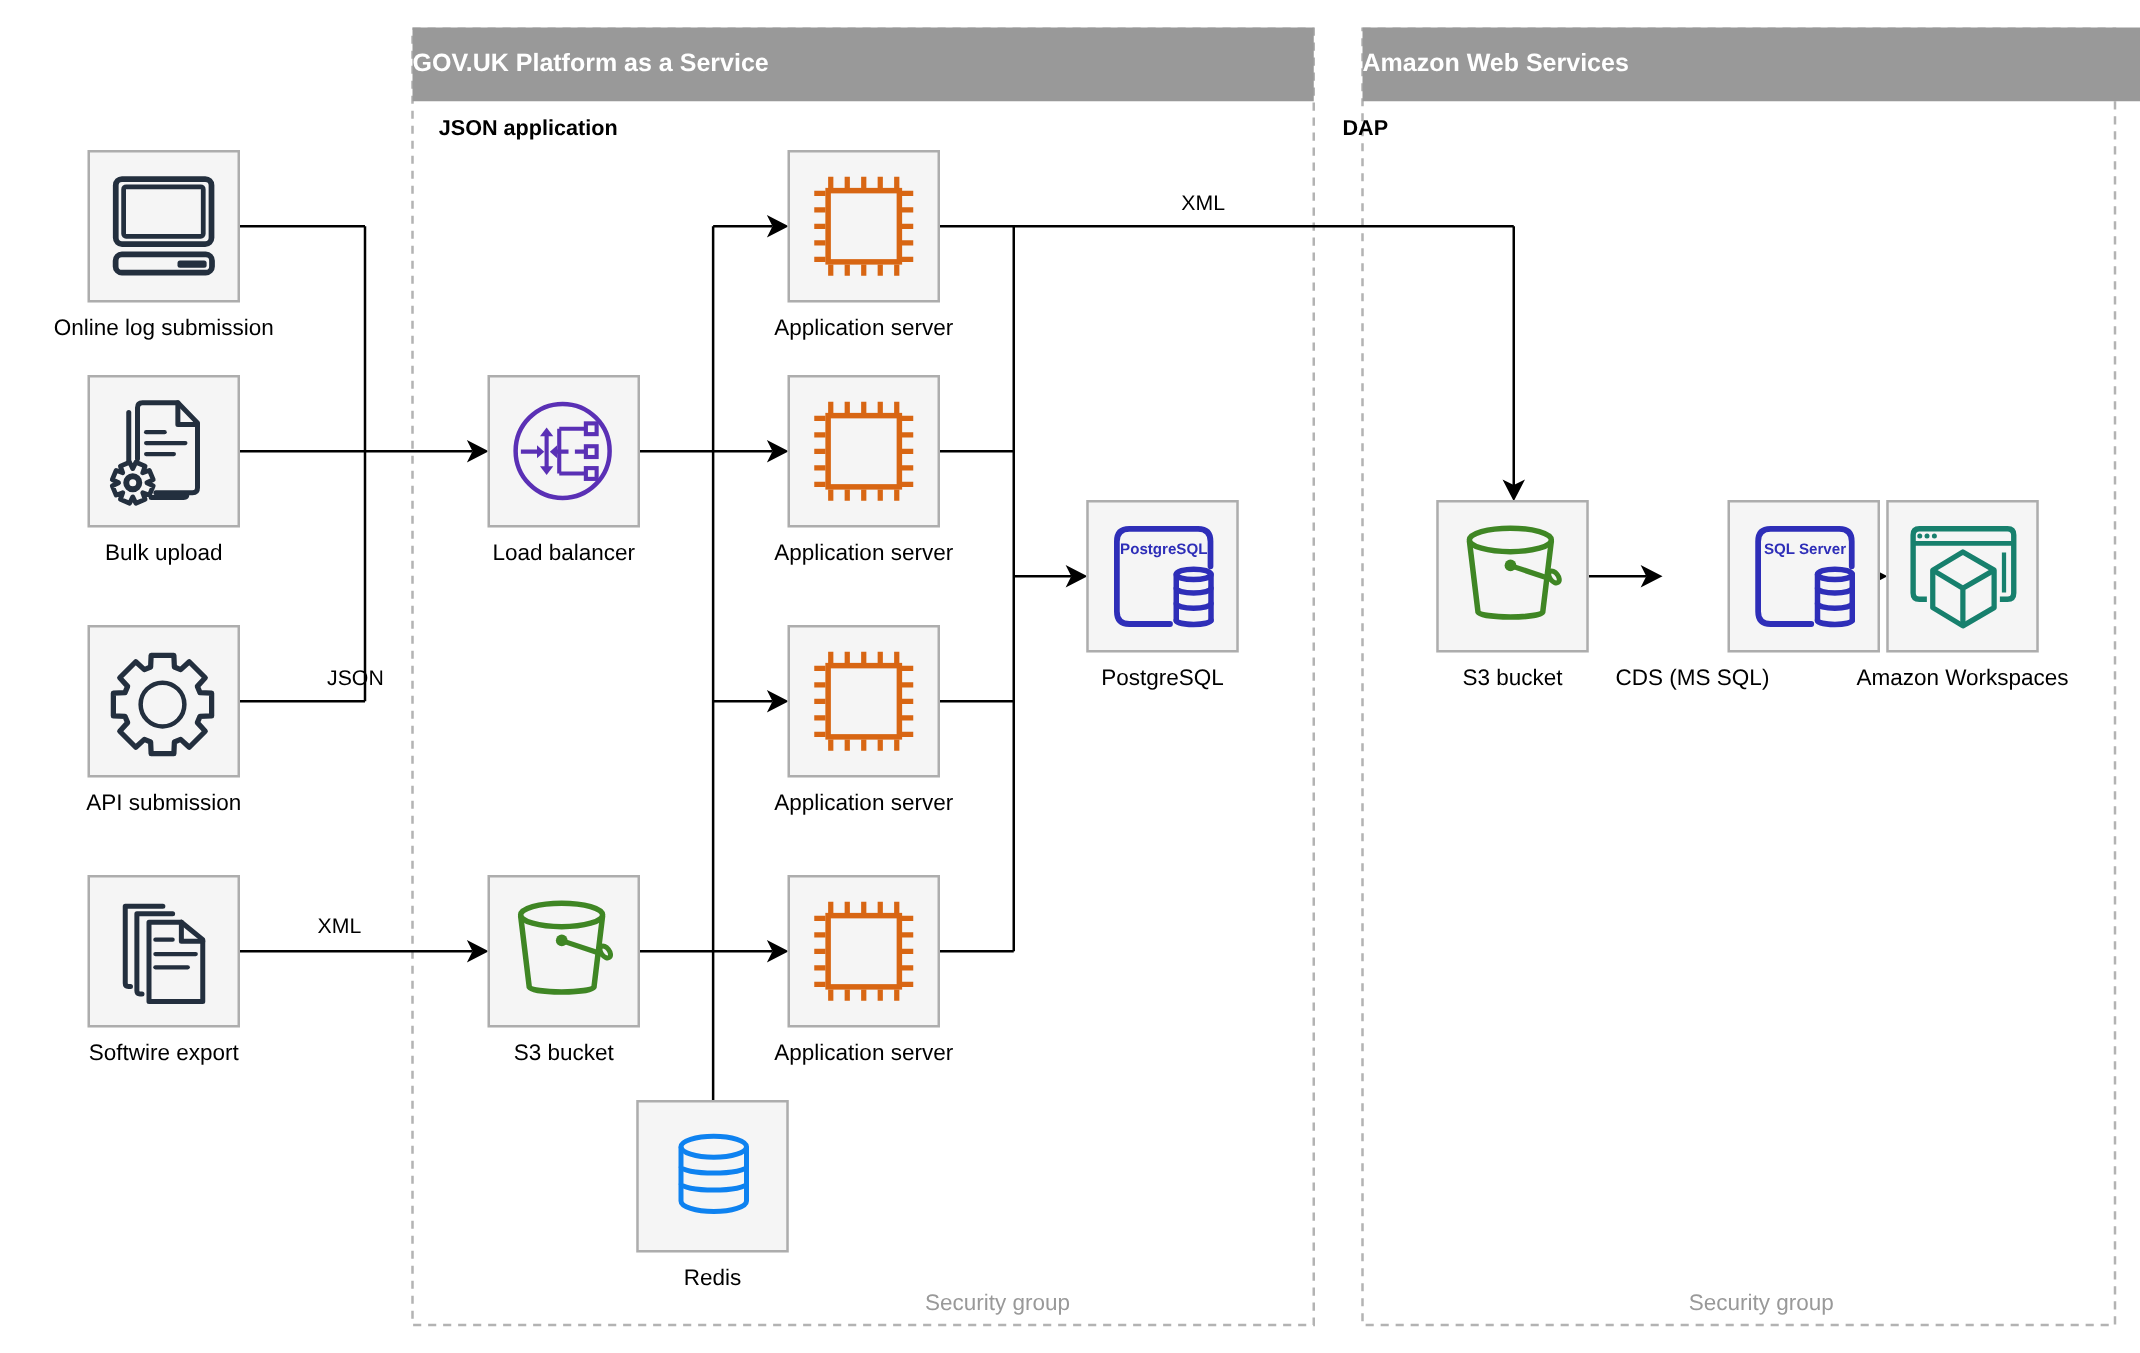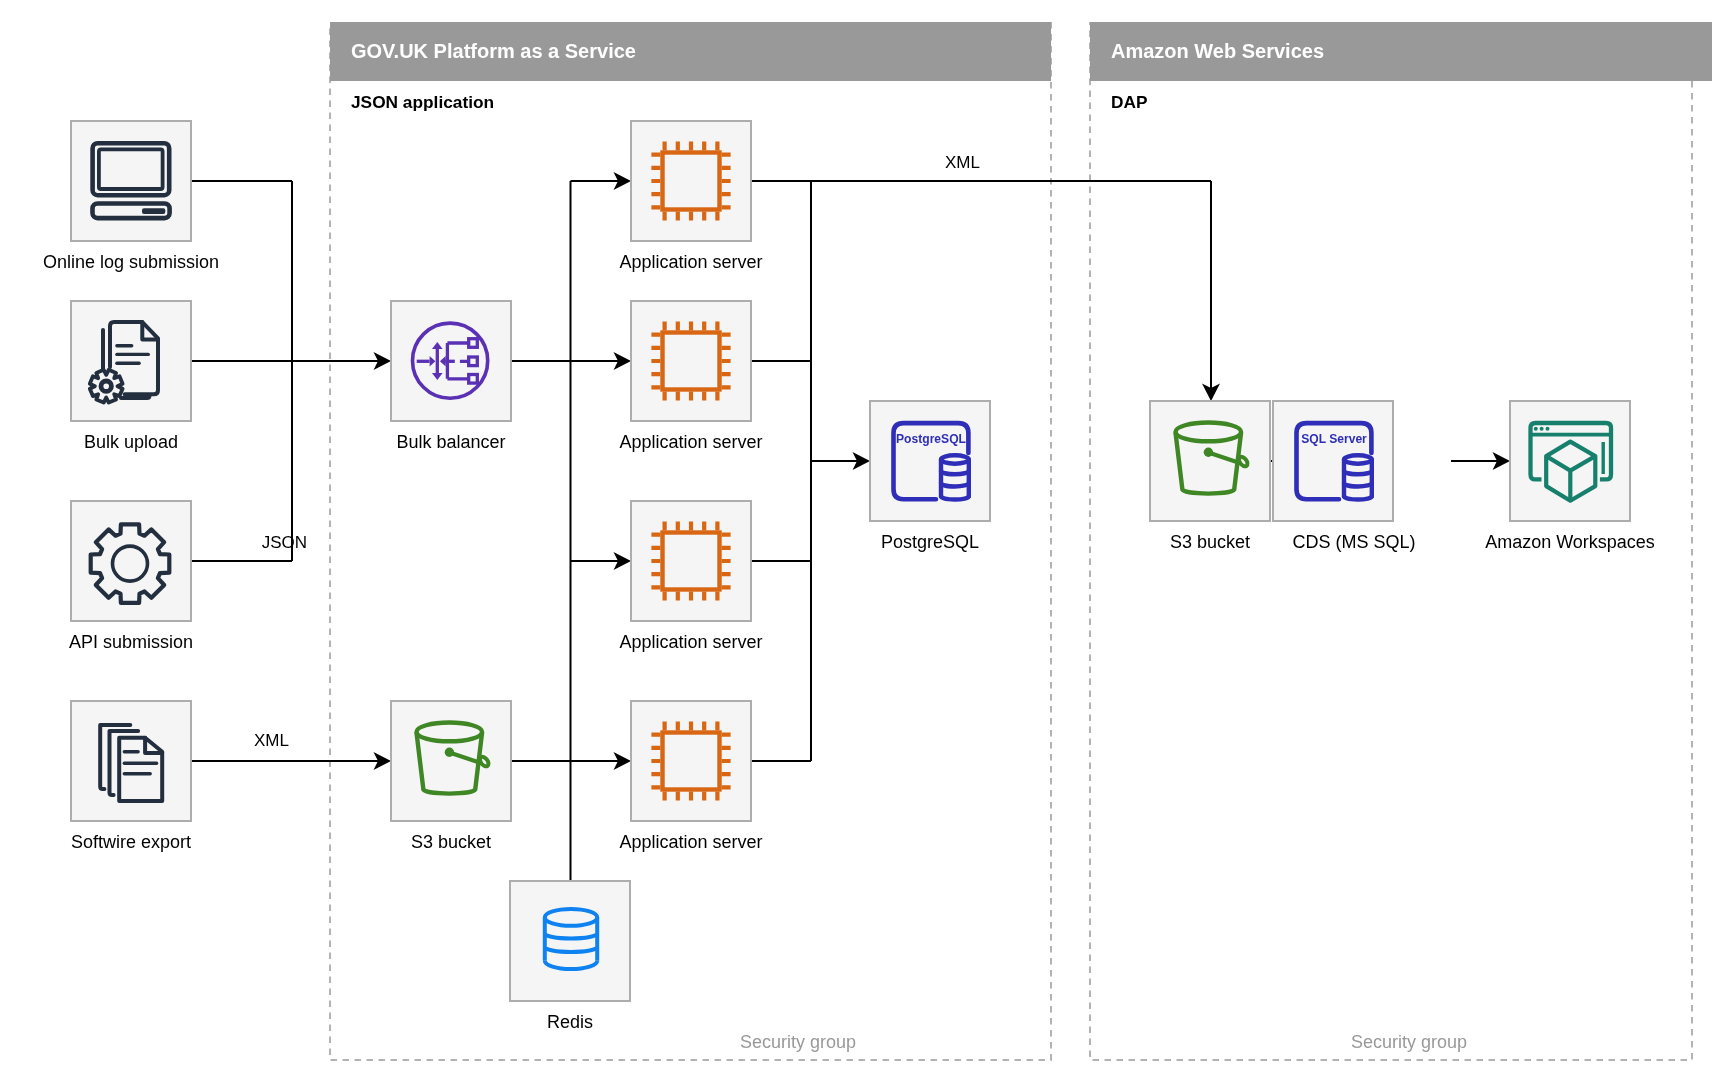--- a/index.html
+++ b/index.html
@@ -1,19 +1,19 @@
 <!DOCTYPE html>
 <html><head><meta charset="utf-8"><style>
 *{margin:0;padding:0;box-sizing:border-box}
 html,body{width:1712px;height:1082px;background:#fff;font-family:"Liberation Sans",sans-serif;position:relative;overflow:hidden}
 #wires{position:absolute;left:0;top:0}
 .node{position:absolute;width:122px;height:122px;background:#F5F5F5;border:2px solid #ADADAD}
 .node svg{position:absolute;left:-1px;top:-1px}
 .lbl{position:absolute;width:300px;text-align:center;font-size:18px;color:#000;line-height:22px}
-.hdr{position:absolute;top:22px;height:59px;background:#999999;color:#fff;font-weight:bold;font-size:20px;line-height:59px;padding-left:21px}
+.hdr{position:absolute;top:22px;height:59px;background:#999999;color:#fff;font-weight:bold;font-size:20px;line-height:59px;}
 .sub{position:absolute;top:92px;font-weight:bold;font-size:17.3px;color:#000}
 .edge{position:absolute;text-align:right;font-size:17px;line-height:20px}
 .sec{position:absolute;width:300px;font-size:18px;color:#999999}
 </style></head>
 <body>
 <svg id="wires" width="1712" height="1082" viewBox="0 0 1712 1082">
     <rect x="330" y="23" width="721" height="1037" fill="none" stroke="#B3B3B3" stroke-width="2" stroke-dasharray="6.5 5.5"></rect>
 <rect x="1090" y="23" width="602" height="1037" fill="none" stroke="#B3B3B3" stroke-width="2" stroke-dasharray="6.5 5.5"></rect>
 <path d="M191,181 H292 M191,561 H292 M292,181 V561" fill="none" stroke="#000" stroke-width="2"></path>
 <path d="M191,361 H378" fill="none" stroke="#000" stroke-width="2"></path>
@@ -100,21 +100,21 @@
 <path d="M44.4,60.3 l-5.8,-5.2 v10.4 Z" fill="#5A30B5" stroke="none"></path>
 <path d="M48.9,60.3 l5.8,-5.2 v10.4 Z" fill="#5A30B5" stroke="none"></path>
 <path d="M54.2,60.3 H63.8"></path>
 <path d="M56.4,42 V77.8 M56.4,42 H77.7 M56.4,77.8 H77.7 M68.9,60.3 H77.7"></path>
 <rect x="77.7" y="37.7" width="8.6" height="8.6" stroke-width="3.3"></rect>
 <rect x="77.7" y="56" width="8.6" height="8.6" stroke-width="3.3"></rect>
 <rect x="77.7" y="73.5" width="8.6" height="8.6" stroke-width="3.3"></rect>
 </g>
     </svg>
   </div>
-<div class="lbl" style="left:301px;top:431px">Bulk balancer</div>
+<div class="lbl" style="left:301px;top:431px">Load balancer</div>
 <div class="node" style="left:390px;top:700px">
     <svg viewBox="0 0 120 120" width="120" height="120">
       <g fill="none" stroke="#3F8624" stroke-width="4.4">
 <ellipse cx="58.3" cy="30.9" rx="32.8" ry="9.4"></ellipse>
 <path d="M25.5,31.5 L32.4,88.6 A26 4.4 0 0 0 84.2,88.6 L91.1,31.5"></path>
 <path d="M58.4,51.5 L90.5,62.2" stroke-width="4.2"></path>
 <ellipse cx="93.2" cy="60.6" rx="3.3" ry="5.4" transform="rotate(-38 93.2 60.6)" stroke-width="4"></ellipse>
 <circle cx="58.4" cy="51.3" r="4.7" fill="#3F8624" stroke="none"></circle>
 </g>
     </svg>
@@ -225,21 +225,21 @@
       <g fill="none" stroke="#3F8624" stroke-width="4.4">
 <ellipse cx="58.3" cy="30.9" rx="32.8" ry="9.4"></ellipse>
 <path d="M25.5,31.5 L32.4,88.6 A26 4.4 0 0 0 84.2,88.6 L91.1,31.5"></path>
 <path d="M58.4,51.5 L90.5,62.2" stroke-width="4.2"></path>
 <ellipse cx="93.2" cy="60.6" rx="3.3" ry="5.4" transform="rotate(-38 93.2 60.6)" stroke-width="4"></ellipse>
 <circle cx="58.4" cy="51.3" r="4.7" fill="#3F8624" stroke="none"></circle>
 </g>
     </svg>
   </div>
 <div class="lbl" style="left:1060px;top:531px">S3 bucket</div>
-<div class="node" style="left:1272px;top:400px">
+<div class="node" style="left:1382px;top:400px">
     <svg viewBox="0 0 120 120" width="120" height="120">
       <g fill="none" stroke="#2E2EB8" stroke-width="4.6" stroke-linecap="round">
 <path d="M98.4,52 V32.1 Q98.4,22.1 88.4,22.1 H33.5 Q23.5,22.1 23.5,32.1 V88.2 Q23.5,98.2 33.5,98.2 H66"></path>
 <text x="61" y="42" text-anchor="middle" font-family="'Liberation Sans',sans-serif" font-size="12.1" font-weight="bold" fill="#2E2EB8" stroke="none">SQL Server</text>
 <g stroke-width="4.4">
 <ellipse cx="84.9" cy="58.5" rx="13.9" ry="4.2"></ellipse>
 <path d="M71,58.5 V95.3 M98.8,58.5 V95.3"></path>
 <path d="M71,95.3 A13.9 3.2 0 0 0 98.8,95.3"></path>
 <path d="M71,69.7 A13.9 3.6 0 0 0 98.8,69.7"></path>
 <path d="M71,81.9 A13.9 3.6 0 0 0 98.8,81.9"></path>
@@ -262,18 +262,18 @@
 <path d="M36.2,55.1 L60.3,69.6 L85.3,55.1 M60.3,69.6 V99.7"></path>
 </g>
 </g>
     </svg>
   </div>
 <div class="lbl" style="left:1420px;top:531px">Amazon Workspaces</div>
 
 <div class="hdr" style="left:330px;width:721px">GOV.UK Platform as a Service</div>
 <div class="hdr" style="left:1090px;width:724px">Amazon Web Services</div>
 <div class="sub" style="left:351px">JSON application</div>
-<div class="sub" style="left:1111px">DAP</div>
+<div class="sub" style="left:1074px">DAP</div>
 <div class="edge" style="left:191px;top:532.5px;width:116px">JSON</div>
 <div class="edge" style="left:189px;top:731px;width:100px">XML</div>
 <div class="edge" style="left:880px;top:152.5px;width:100px">XML</div>
 <div class="sec" style="left:740px;top:1032px">Security group</div>
 <div class="sec" style="left:1351px;top:1032px">Security group</div>
 
 </body></html>

